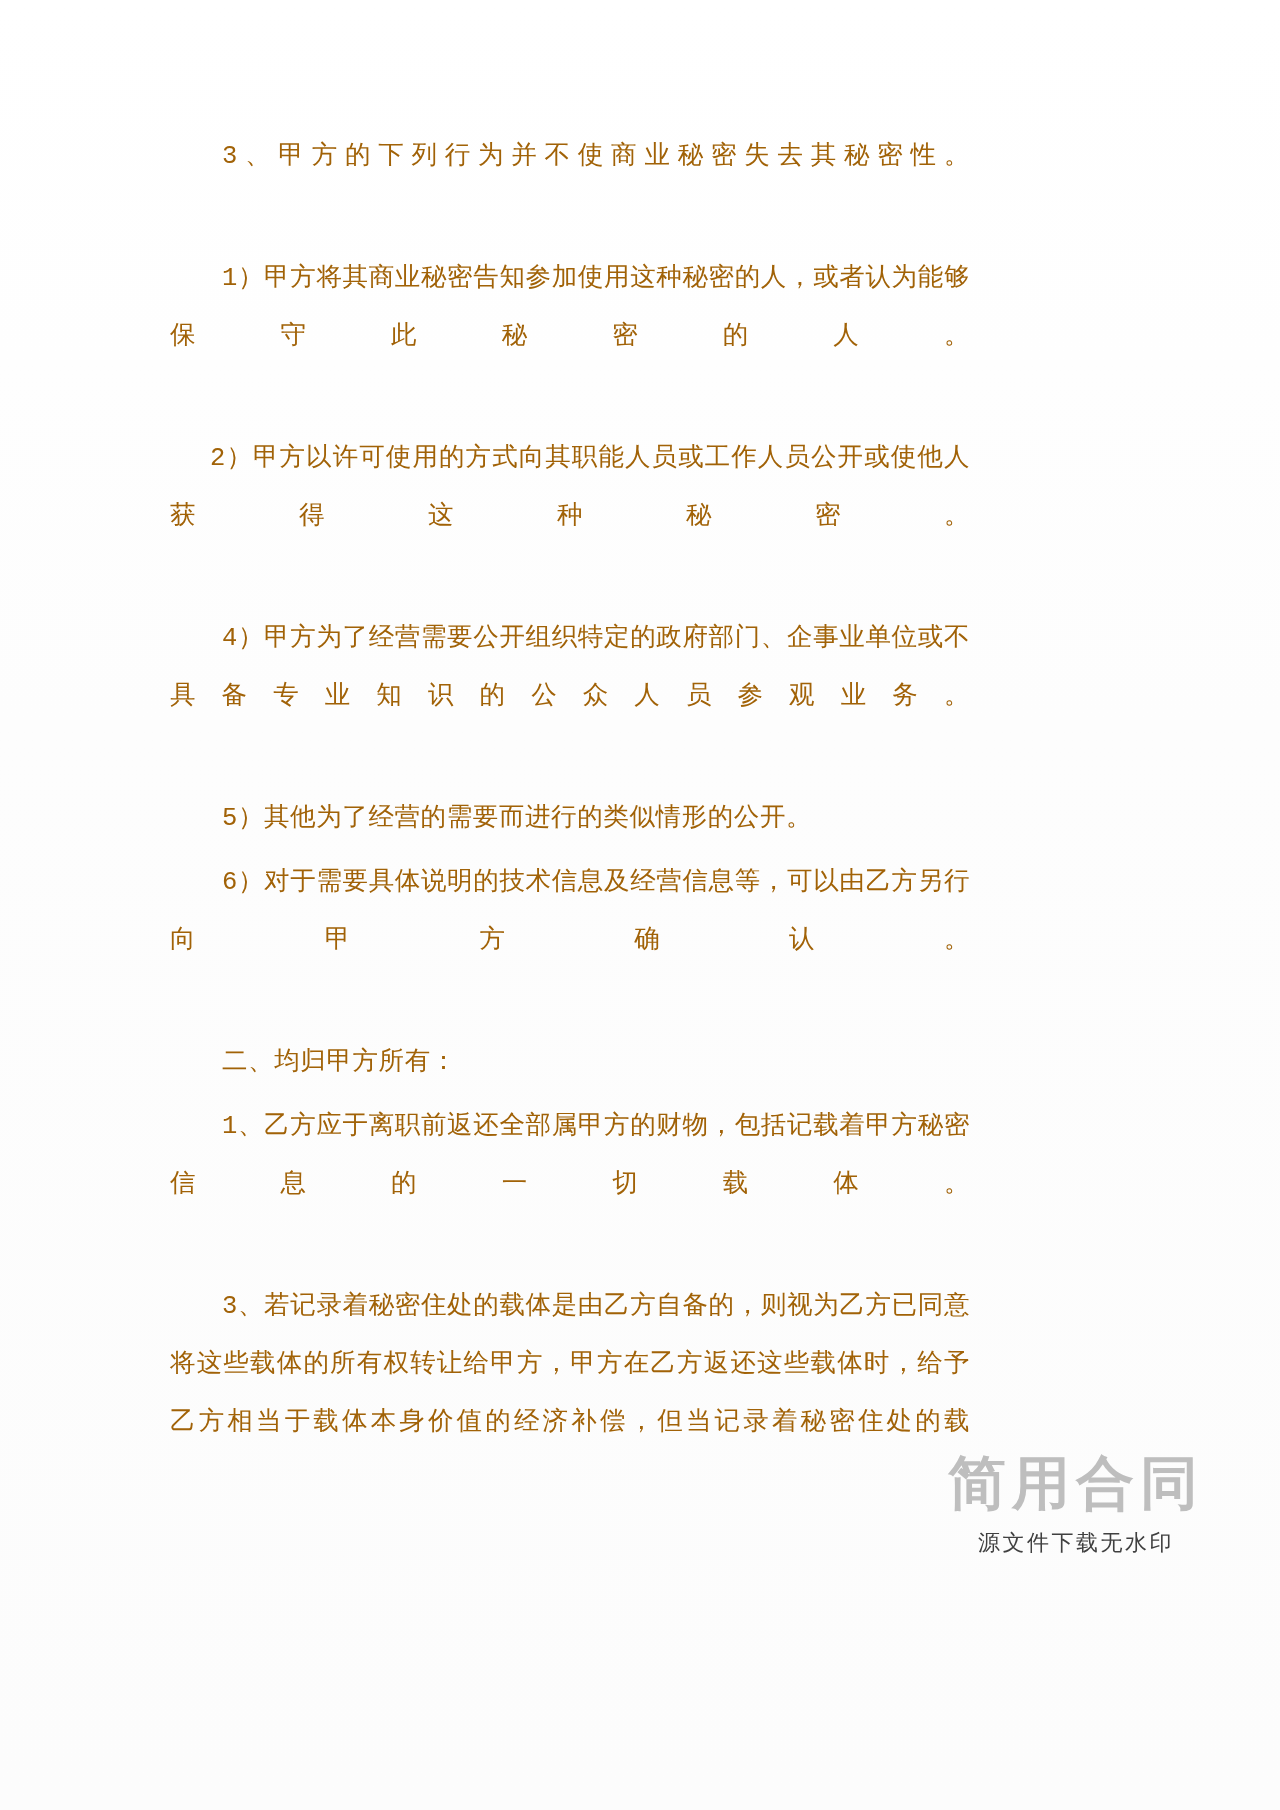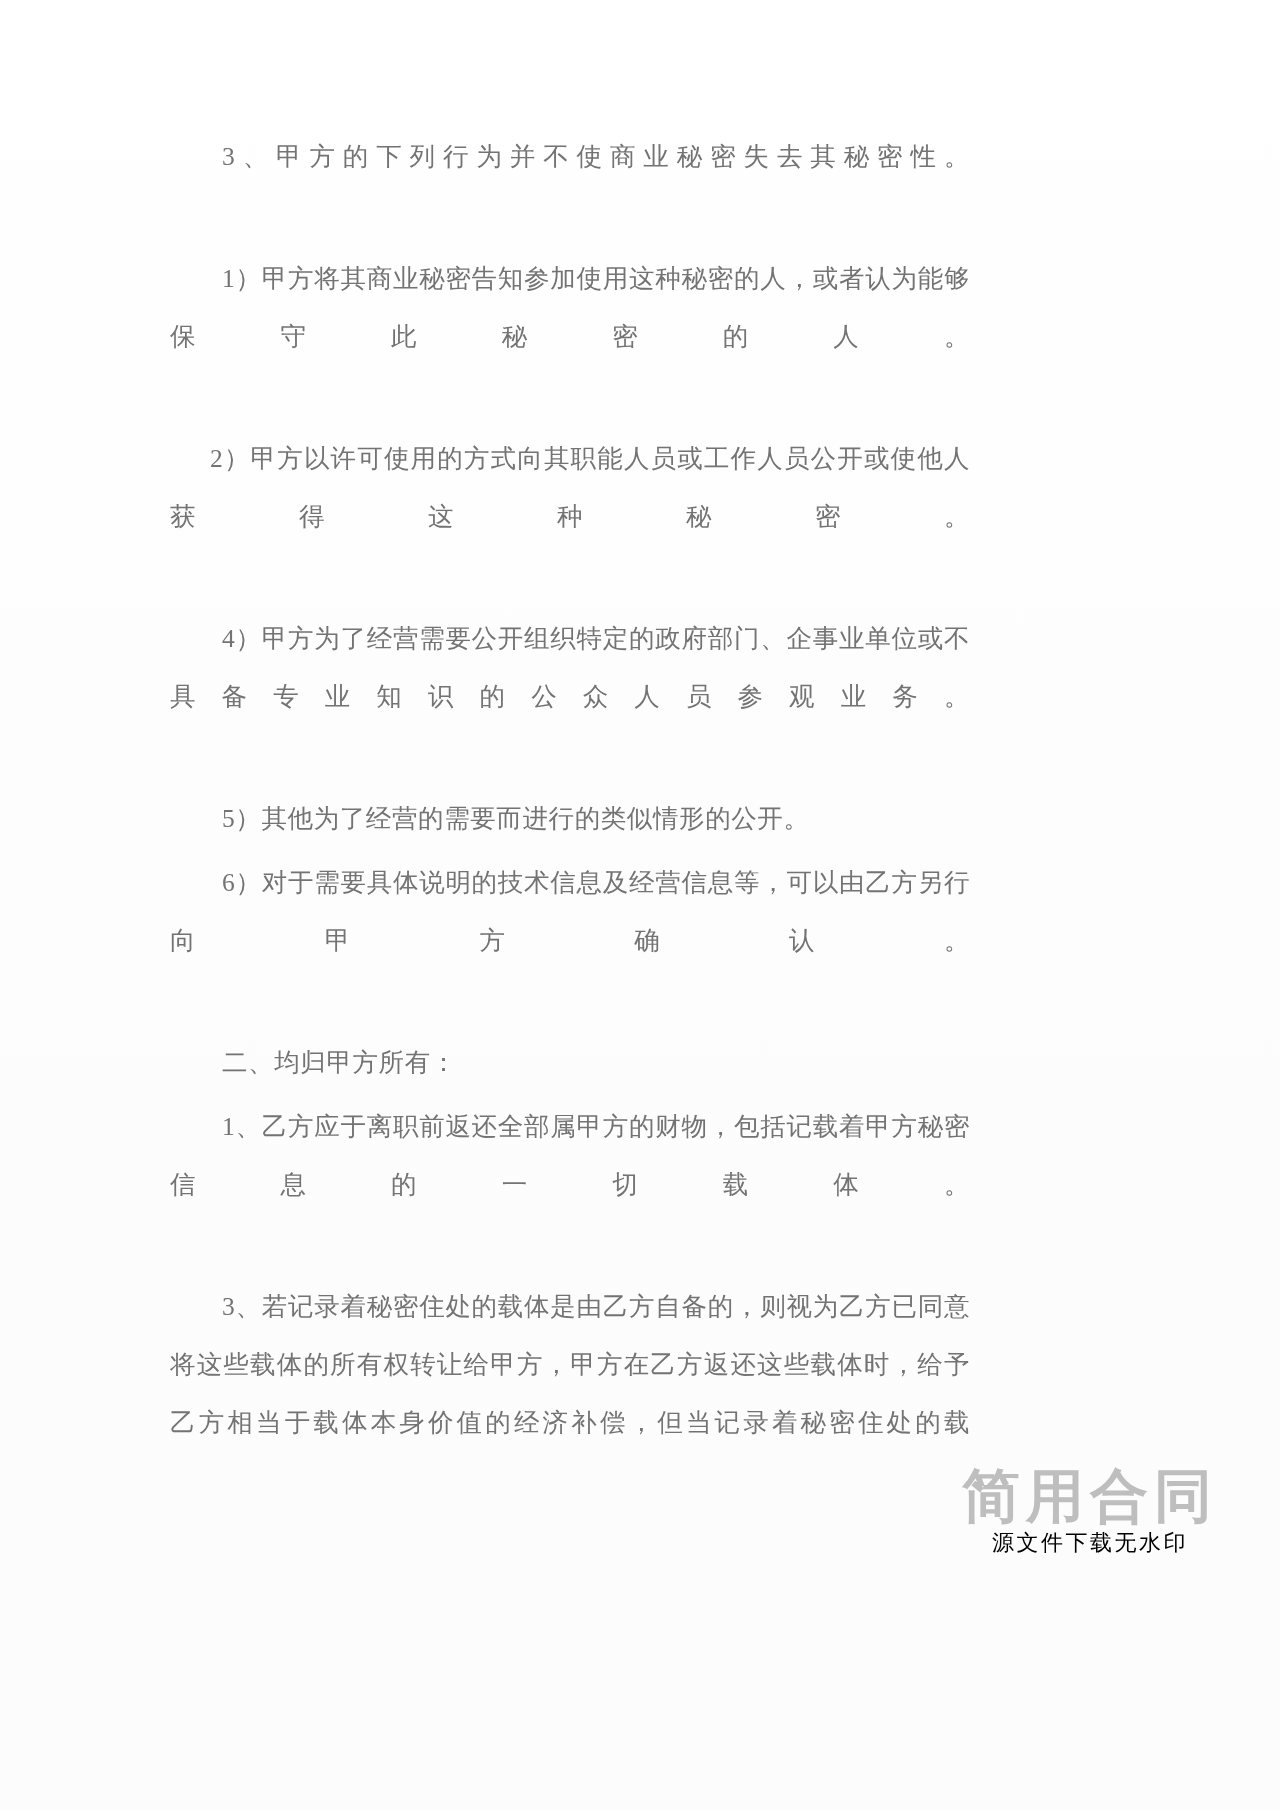--- a/index.html
+++ b/index.html
@@ -42,25 +42,25 @@
     left: 170px;
     top: 128px;
     width: 800px;
     z-index: 3;
   }
 
   .para {
     margin: 0 0 6px 0;
     font-size: 25.5px;
     line-height: 58px;
-    color: #737373;
+    color: #a16207;
     letter-spacing: 0.6px;
     text-align: justify;
     text-justify: inter-character;
-    font-family: Liberation Serif, serif;
+    font-family: Liberation Mono, monospace;
     font-weight: 400;
     white-space: normal;
     word-break: break-all;
   }
 
   .para.indent {
     text-indent: 52px;
   }
   .para.indent-sm {
     text-indent: 40px;
@@ -73,43 +73,43 @@
   .para::after {
     content: "";
     display: inline-block;
     width: 100%;
   }
   .para.nostretch::after { display: none; }
 
   
   .watermark {
     position: absolute;
-    right: 62px;
+    right: 76px;
     bottom: 252px;
     z-index: 5;
     text-align: center;
     pointer-events: none;
     user-select: none;
   }
   .watermark-main {
     font-family: "DejaVu Sans", "Liberation Sans", sans-serif;
     font-size: 58px;
     font-weight: 700;
     color: #b9b9b9;
     letter-spacing: 6px;
     line-height: 1.05;
     white-space: nowrap;
     opacity: 0.92;
   }
   .watermark-sub {
-    margin-top: 1px;
+    margin-top: 14px;
     font-family: "DejaVu Sans", "Liberation Sans", sans-serif;
     font-size: 22px;
     font-weight: 400;
-    color: #000000;
+    color: #404040;
     letter-spacing: 2.5px;
     white-space: nowrap;
   }
 </style>
 </head>
 <body>
 
 <div class="page">
 
   <div class="doc-body">

